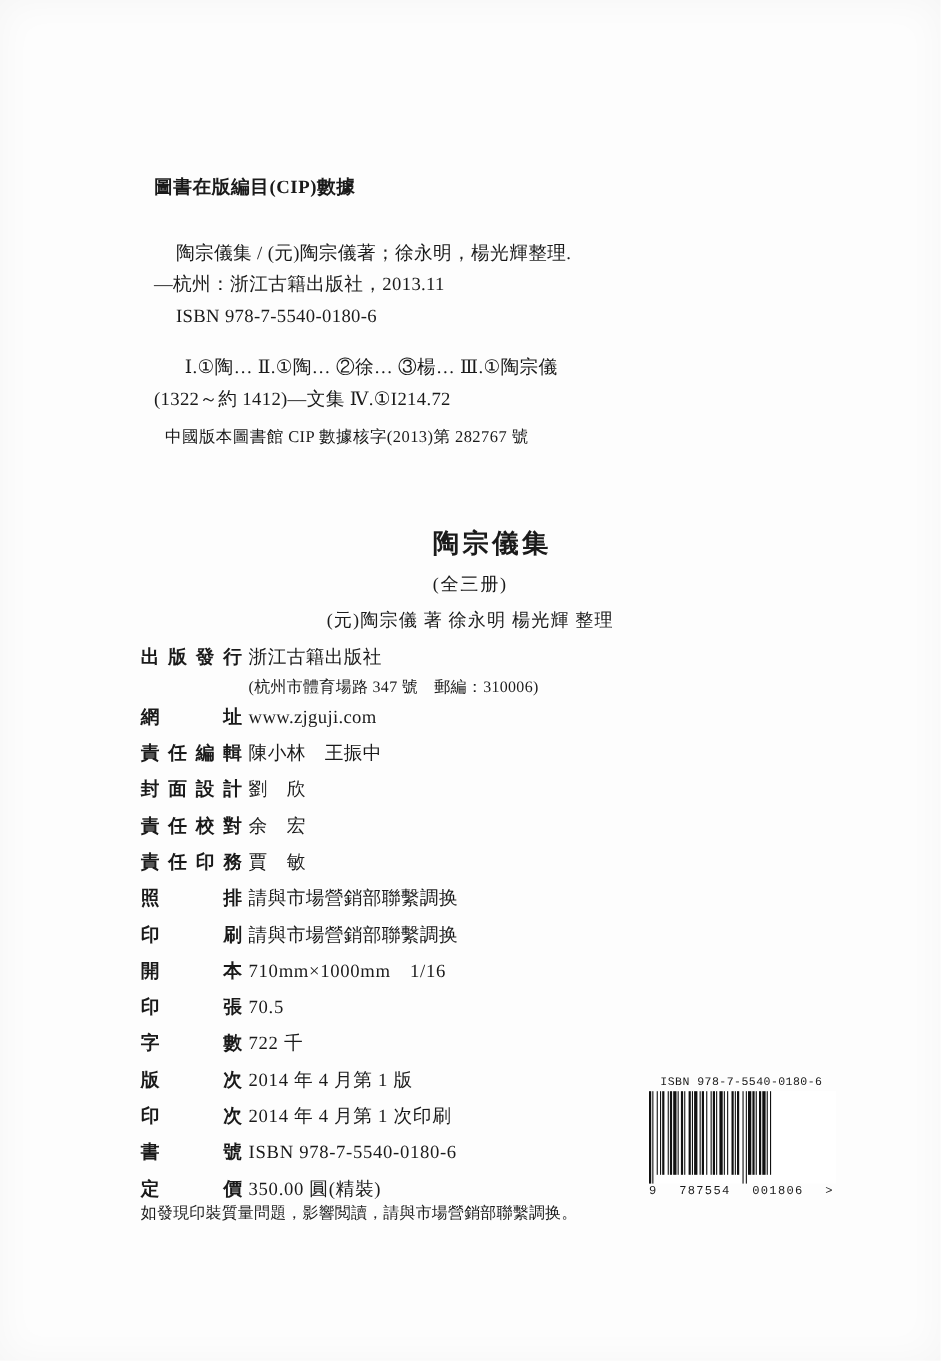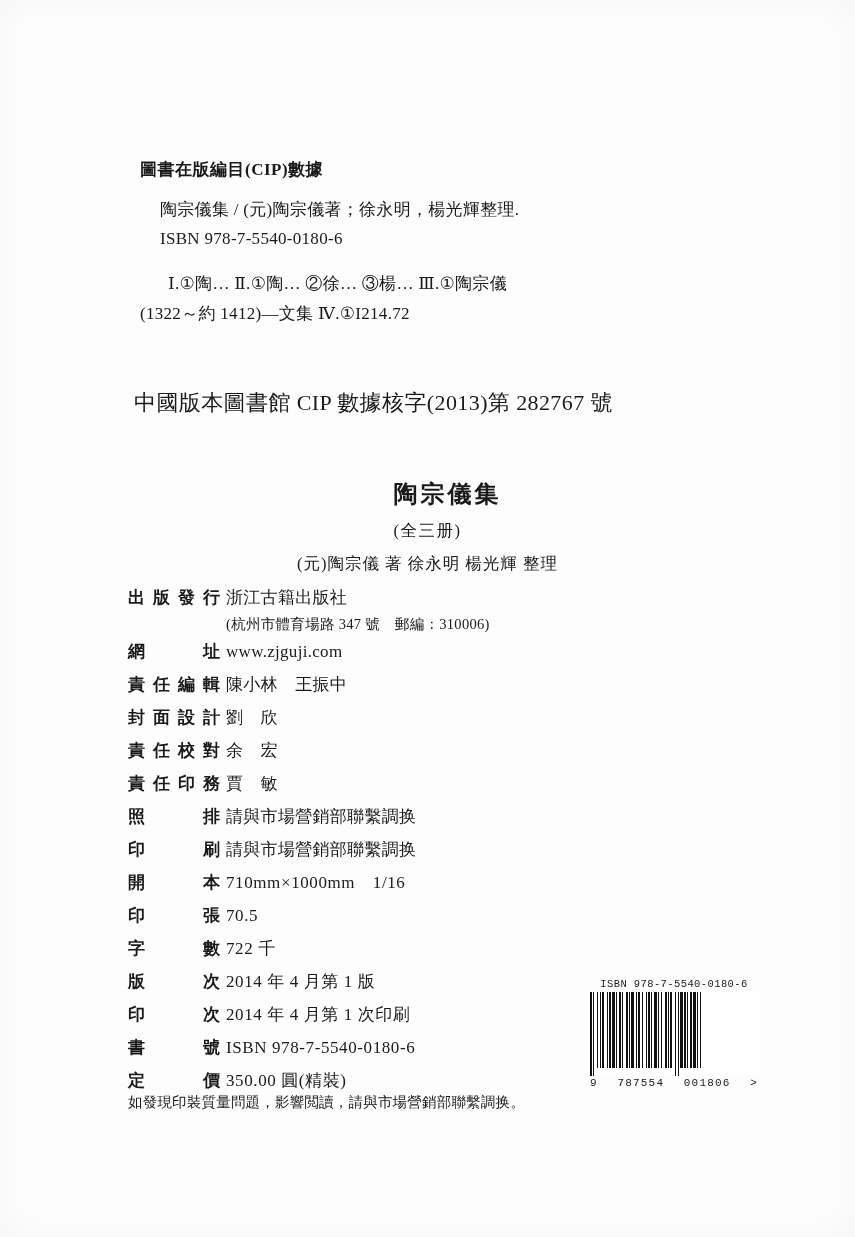--- a/index.html
+++ b/index.html
@@ -35,36 +35,36 @@
   .cip-block {
     position: absolute;
     left: 140px;
     top: 158px;
     width: 580px;
   }
   .cip-heading {
     font-weight: bold;
     font-size: 17px;
     letter-spacing: 0.5px;
-    margin-bottom: 14px;
+    margin-bottom: 34px;
   }
   .cip-line {
     font-size: 17px;
     line-height: 1.72;
     letter-spacing: 0.3px;
   }
   .cip-indent { text-indent: 20px; font-family: Liberation Serif, serif; }
   .cip-gap { height: 16px; }
 
   .cip-center {
     position: absolute;
-    left: 124px;
+    left: 140px;
     top: 388px;
     width: 600px;
-    font-size: 22px;
+    font-size: 15px;
     letter-spacing: 0.4px;
     text-indent: 10px;
   }
 
   .title-main {
     position: absolute;
     left: 0;
     top: 478px;
     width: 855px;
     text-align: center;
@@ -174,20 +174,21 @@
   }
 </style>
 </head>
 <body>
 
 <div class="page">
 
   <div class="cip-block">
     <div class="cip-heading">圖書在版編目(CIP)數據</div>
     <div class="cip-line cip-indent">陶宗儀集 / (元)陶宗儀著；徐永明，楊光輝整理.</div>
+    <div class="cip-line">—杭州：浙江古籍出版社，2013.11</div>
     <div class="cip-line cip-indent">ISBN 978-7-5540-0180-6</div>
     <div class="cip-gap"></div>
     <div class="cip-line" style="text-indent:28px">Ⅰ.①陶… Ⅱ.①陶… ②徐… ③楊… Ⅲ.①陶宗儀</div>
     <div class="cip-line">(1322～約 1412)—文集 Ⅳ.①I214.72</div>
   </div>
 
   <div class="cip-center">中國版本圖書館 CIP 數據核字(2013)第 282767 號</div>
 
   <div class="title-main">陶宗儀集</div>
   <div class="title-sub">(全三册)</div>

